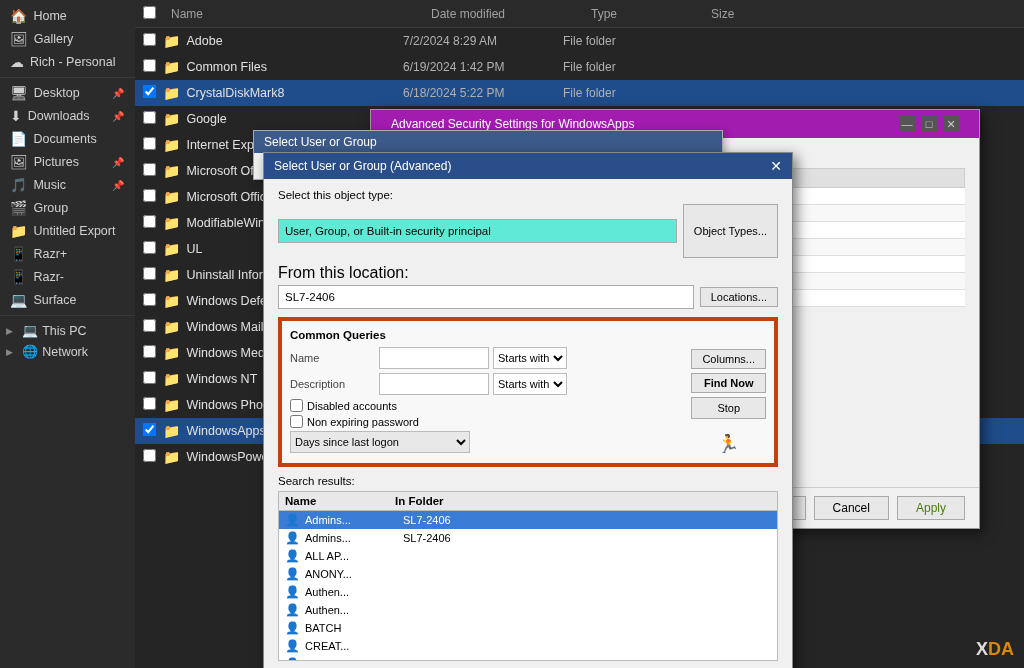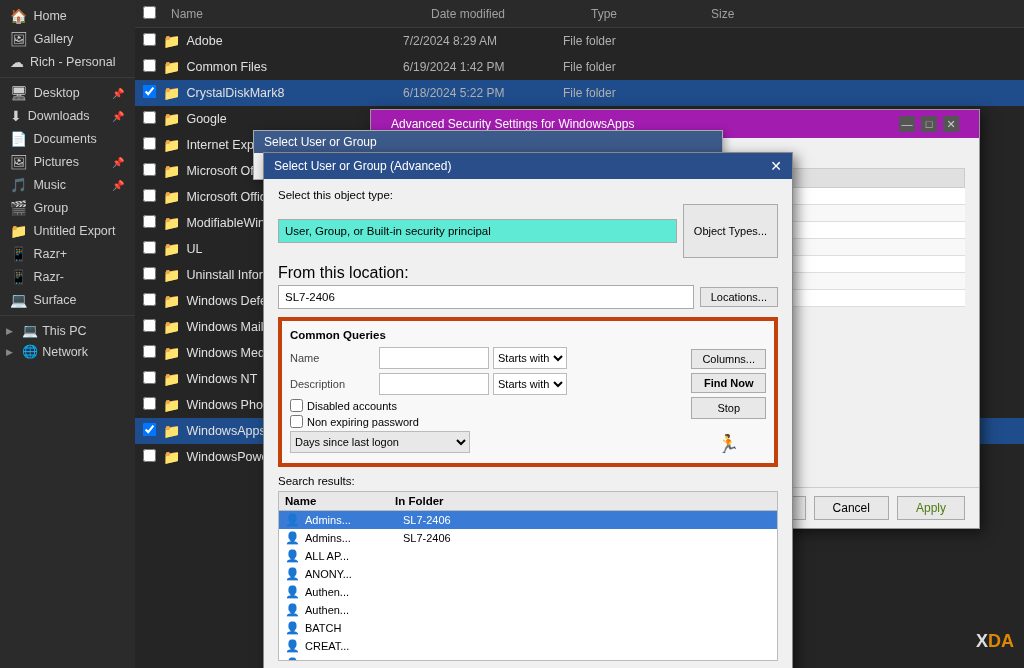--- a/index.html
+++ b/index.html
@@ -194,21 +194,21 @@
       background: #3c5a8a;
       color: #fff;
       padding: 4px 10px;
       font-size: 12px;
     }
     .outer-dialog-body { padding: 8px 12px; }
 
     
     .xda-watermark {
       position: absolute;
-      bottom: 16px;
+      bottom: 8px;
       right: 10px;
       font-size: 18px;
       font-weight: bold;
       color: #fff;
       opacity: 0.85;
     }
     .xda-watermark span { color: #f90; }
   </style>
 </head>
 <body>

